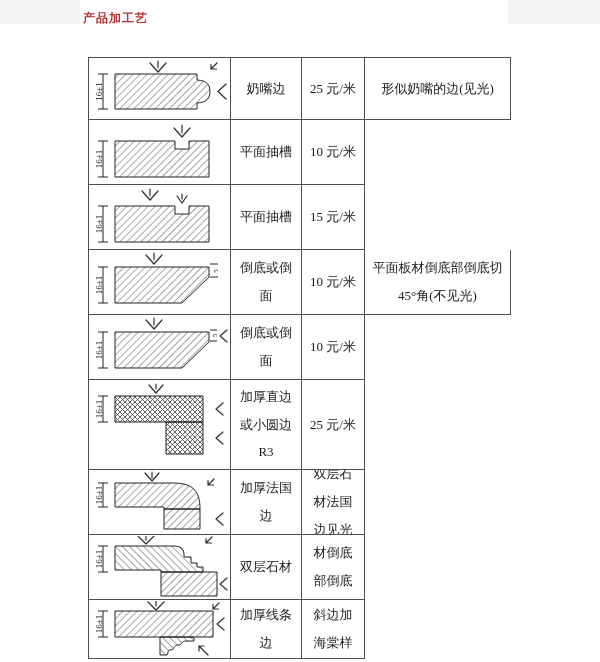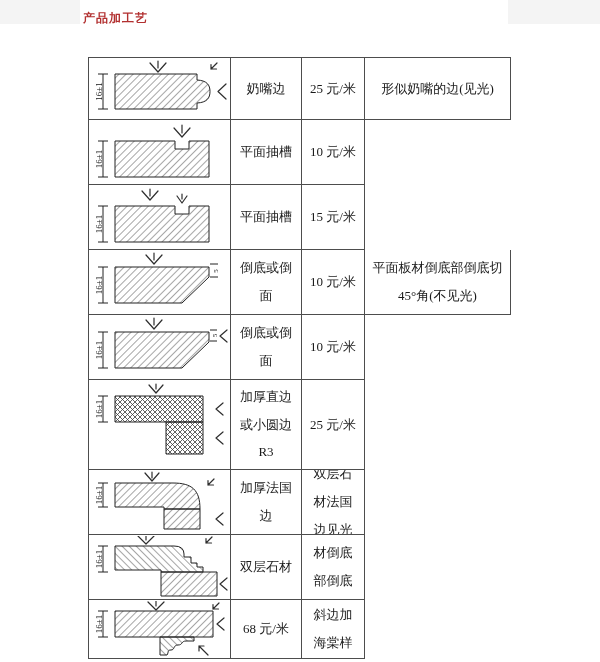--- a/index.html
+++ b/index.html
@@ -236,17 +236,17 @@
           <text class="dimtext" transform="translate(9 23) rotate(-90)" text-anchor="middle" dy="3">16±1</text>
         </g>
         <path class="sh" d="M25,10 H123 V36 H25 Z"></path>
         <path class="shb" d="M70,36 V54 H77 C79,51 77,49 81,49 C85,49 83,44 88,44 C93,44 91,40 96,40 H104 V36 Z"></path>
         <path class="ar" d="M66,0 V5 M58,1 L66,9 L74,1"></path>
         <path class="ar" d="M129,2 L123,8 M123,3.5 V8 H128.5"></path>
         <path class="ar" d="M134,17 L127,23 L134,29"></path>
         <path class="ar" d="M118,54 L109,45 M109,50 V45 H114"></path>
       </svg>
     </div>
-    <div class="cell price">68 元/米</div>
+    <div class="cell name">加厚线条边</div>
     <div class="cell desc">双层石材 5*5 斜边加海棠样式线条边见光</div>
   </div>
 
 </div>
 
 </body></html>

